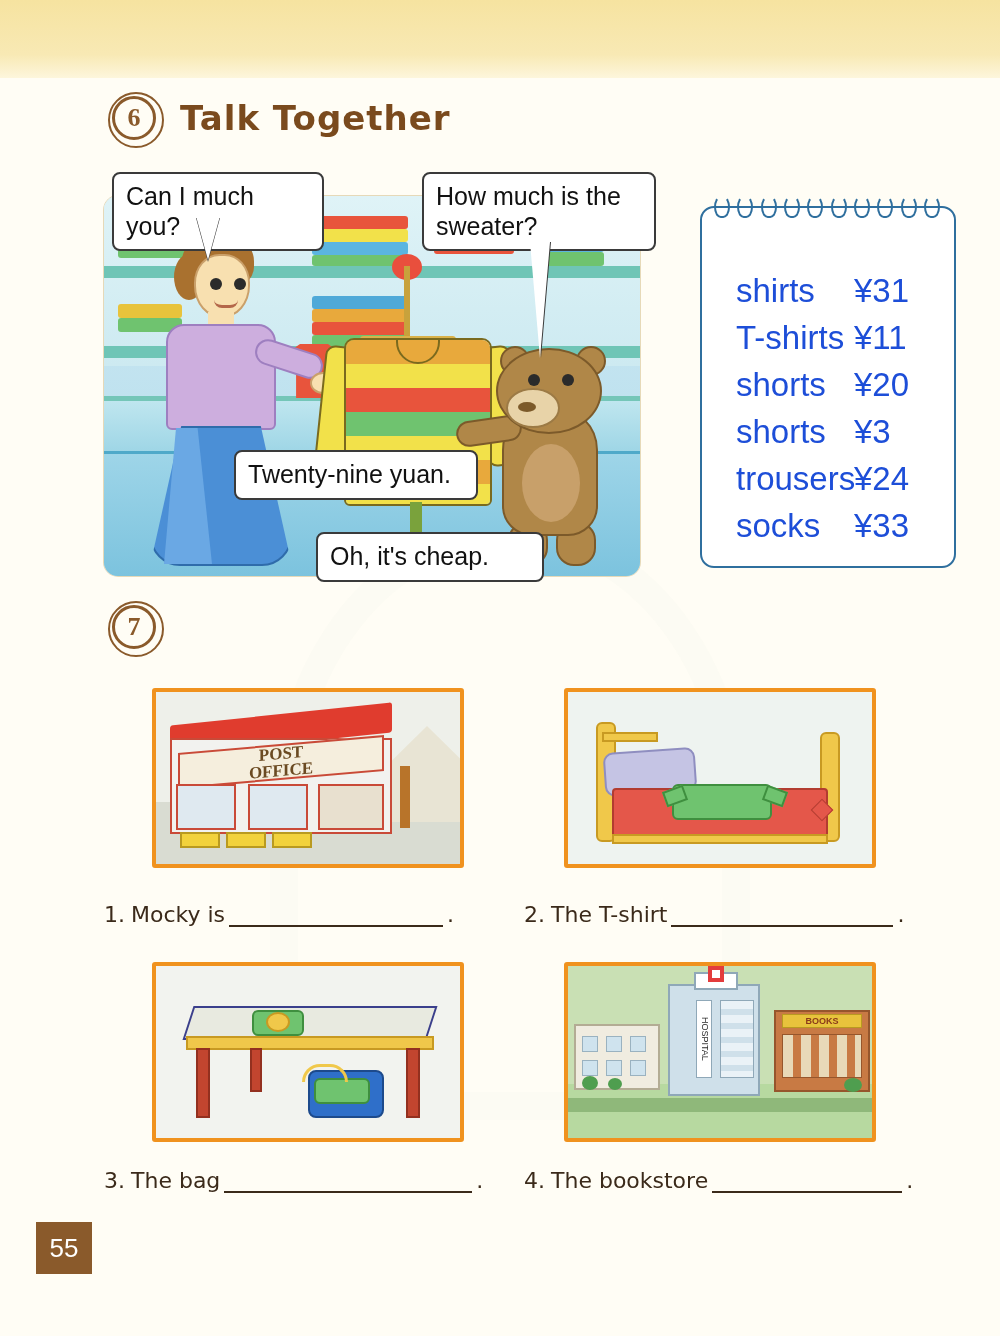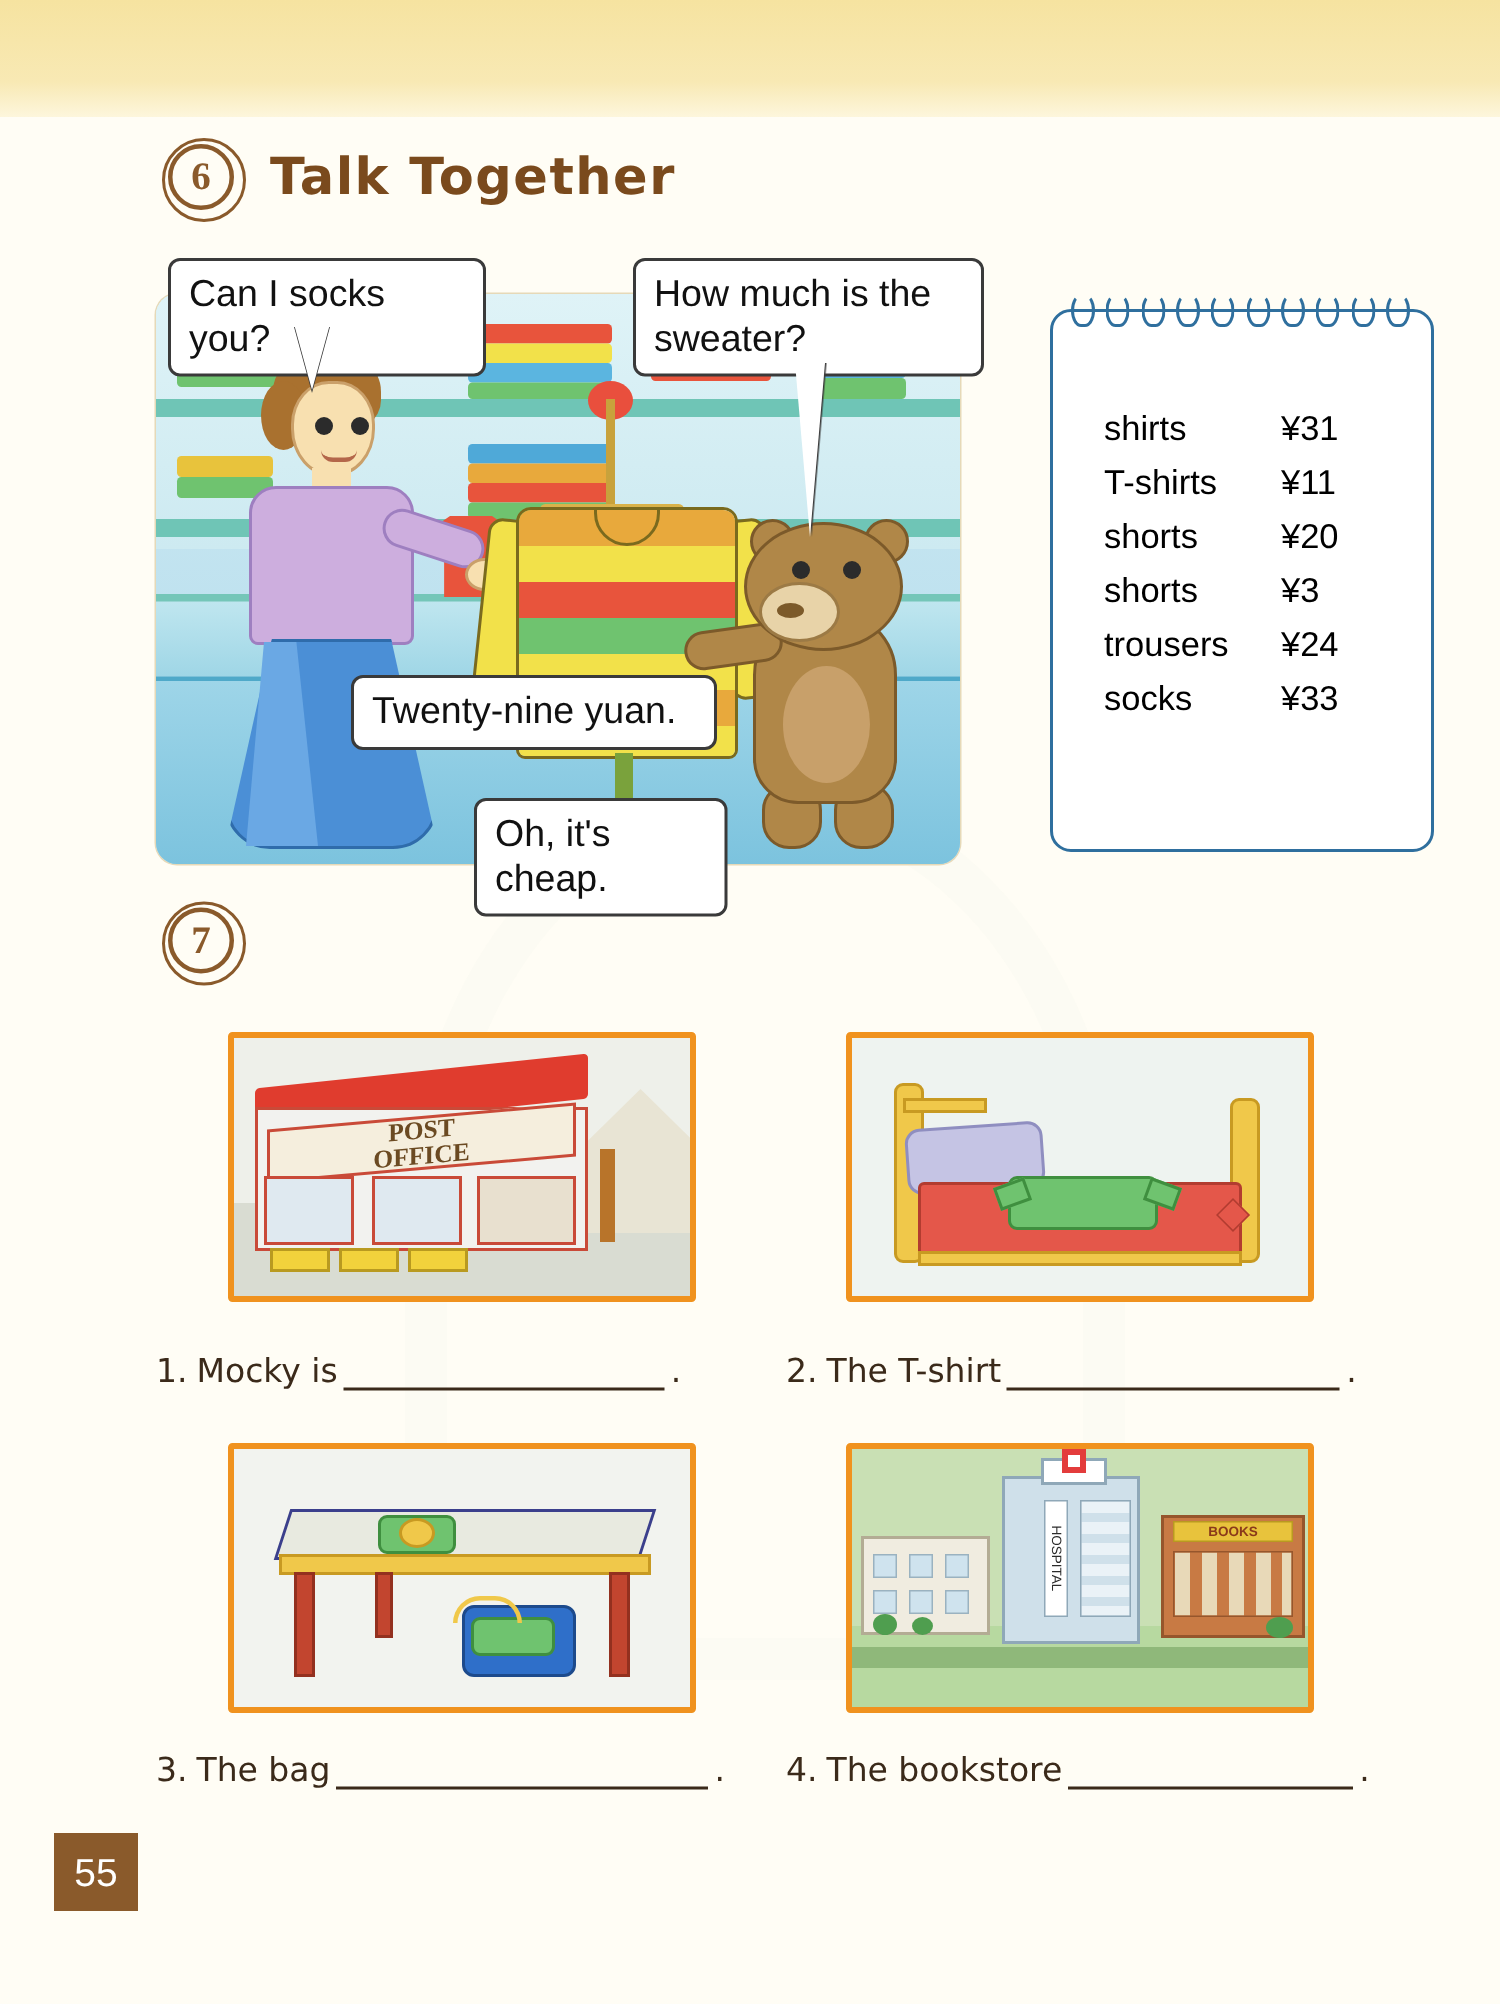--- a/index.html
+++ b/index.html
@@ -120,21 +120,21 @@
     line-height:1.18;
   }
 
   
   .notepad {
     position:absolute; left:700px; top:206px; width:256px; height:362px;
     background:#ffffff; border:2px solid #2f6f9e; border-radius:14px;
   }
   .rings { position:absolute; left:714px; top:196px; width:226px; height:24px; display:flex; justify-content:space-between; }
   .ring { width:16px; height:22px; border:2px solid #2f6f9e; border-radius:50%/60%; border-top-color:transparent; background:transparent;}
-  .price-list { position:absolute; left:736px; top:272px; width:200px; font-size:23px; color:#000000; }
+  .price-list { position:absolute; left:736px; top:272px; width:200px; font-size:33px; color:#1d4ed8; }
   .price-row { display:flex; margin-bottom:9px; }
   .price-item { width:118px; }
   .price-val { width:80px; }
 
   
   .pic {
     position:absolute; border:4px solid #f0921e; border-radius:3px; overflow:hidden;
     background:#eef3ee;
   }
   .qline {
@@ -241,34 +241,34 @@
   <div class="bear-belly"></div>
   <div class="bear-arm"></div>
   <div class="bear-head"></div>
   <div class="bear-muzzle" style="left:402px;top:192px;"></div>
   <div class="bear-eye" style="left:424px;top:178px;"></div>
   <div class="bear-eye" style="left:458px;top:178px;"></div>
   <div style="position:absolute;left:414px;top:206px;width:18px;height:10px;background:#7c5a2a;border-radius:50%;"></div>
 </div>
 
 <div class="bubble" style="left:112px; top:172px; width:212px;">
-  <span>Can I socks you?</span>
+  <span>Can I much you?</span>
 </div>
 <div style="position:absolute;left:196px;top:216px;width:0;height:0;border-left:12px solid transparent;border-right:12px solid transparent;border-top:44px solid #ffffff;filter:drop-shadow(0 2px 0 #3a3a3a);"></div>
 
 <div class="bubble" style="left:422px; top:172px; width:234px;">
   <span>How much is the sweater?</span>
 </div>
 <div style="position:absolute;left:530px;top:242px;width:0;height:0;border-left:10px solid transparent;border-right:10px solid transparent;border-top:116px solid #ffffff;filter:drop-shadow(1px 0 0 #3a3a3a);"></div>
 
 <div class="bubble" style="left:234px; top:450px; width:244px;">
   <span>Twenty-nine yuan.</span>
 </div>
 
-<div class="bubble" style="left:316px; top:532px; width:169px;">
+<div class="bubble" style="left:316px; top:532px; width:228px;">
   <span>Oh, it's cheap.</span>
 </div>
 
 <div class="notepad"></div>
 <div class="rings">
   <div class="ring"></div>
   <div class="ring"></div>
   <div class="ring"></div>
   <div class="ring"></div>
   <div class="ring"></div>

